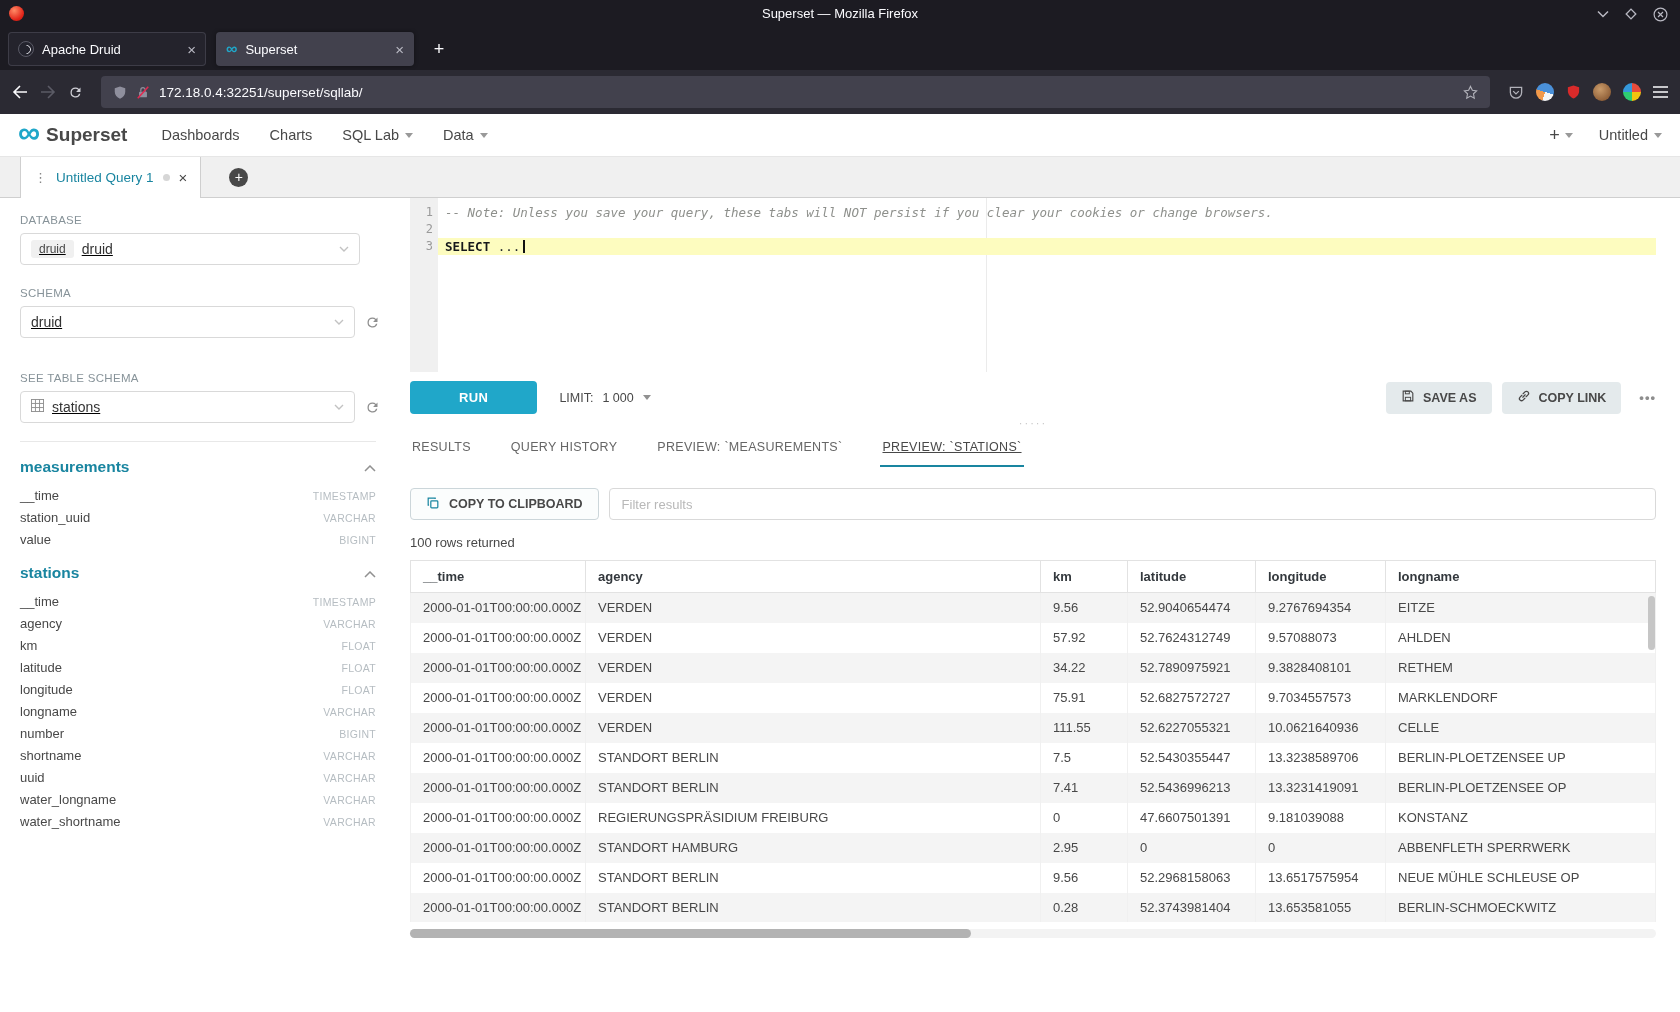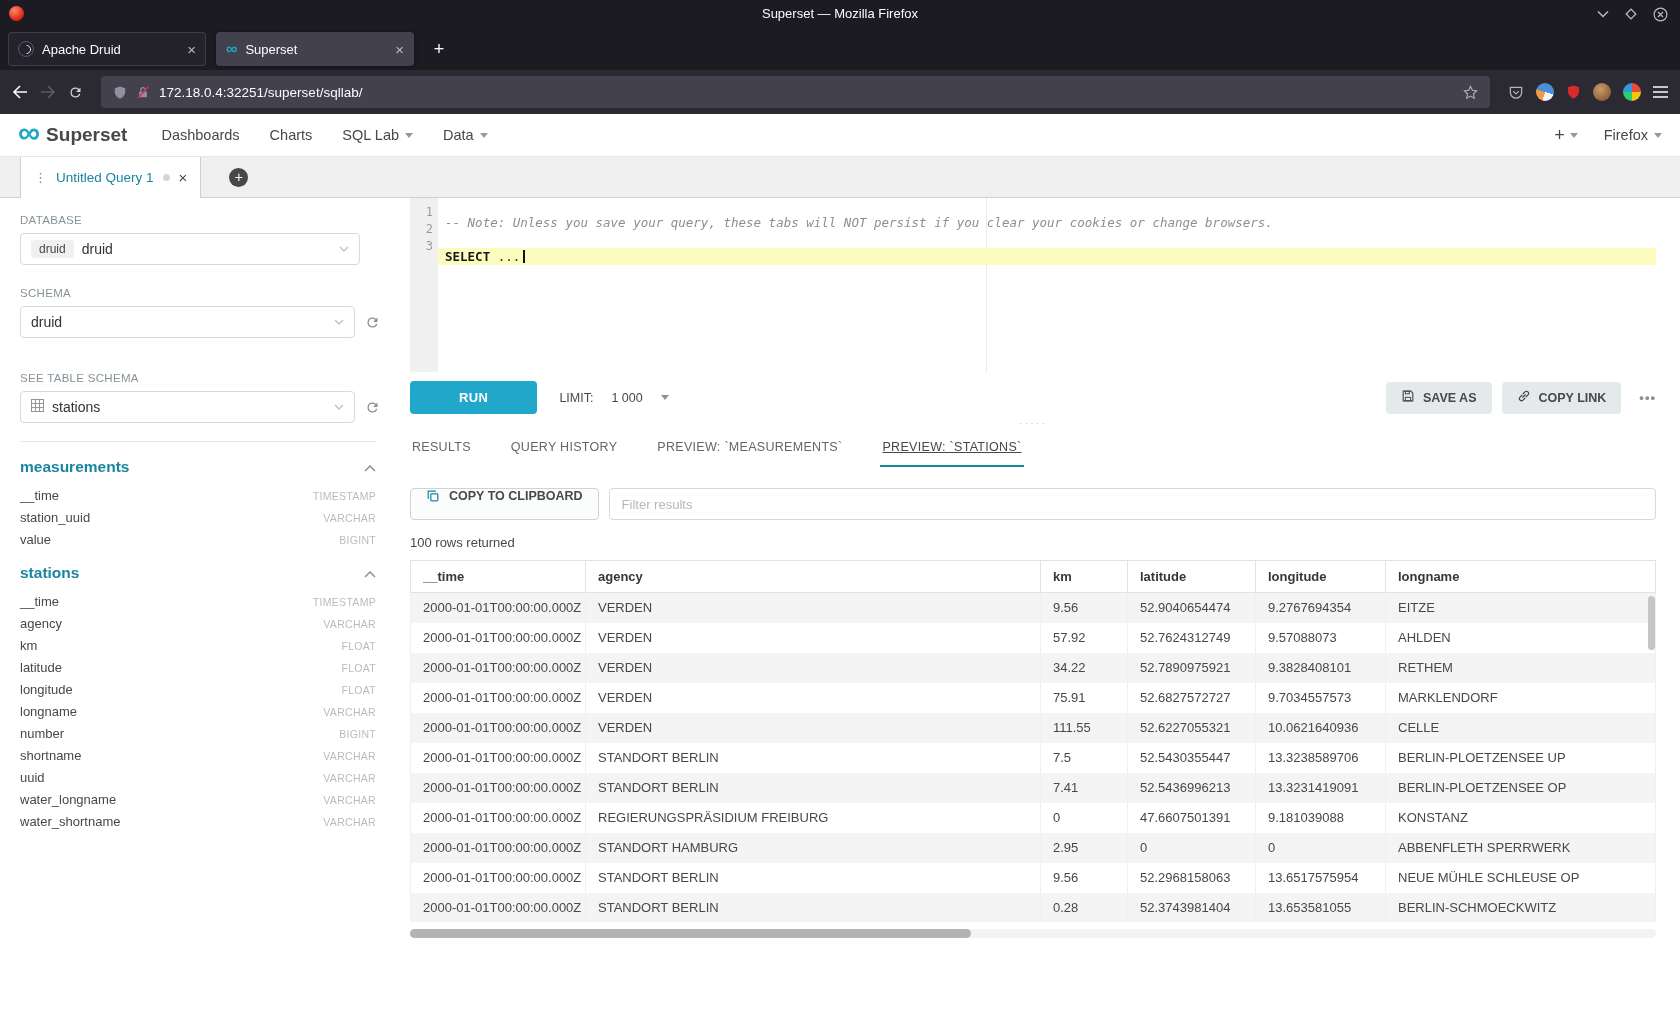--- a/index.html
+++ b/index.html
@@ -67,21 +67,21 @@
   .qtab-close { color:#484848; font-size:15px; }
   .add-qtab { width:19px; height:19px; border-radius:50%; background:#484848; color:#fff;
               display:flex; align-items:center; justify-content:center; font-size:14px;
               align-self:center; margin-left:28px; line-height:1; }
 
   
   .content { flex:1; display:flex; min-height:0;border-radius:16px; }
 
   .sidebar { width:400px; flex-shrink:0; padding:16px 20px 0; overflow:hidden; }
   .side-label { font-size:11.5px; color:#879399; letter-spacing:.3px; margin-bottom:7px; }
-  .select-row { display:flex; align-items:center; gap:10px; }
+  .select-row { display:flex; align-items:center; gap:10px;text-decoration:underline; }
   .mb22 { margin-bottom:22px; } .mb34 { margin-bottom:34px; } .mb18 { margin-bottom:18px; }
   .select { height:32px; border:1px solid #d9d9d9; border-radius:4px; display:flex;
             align-items:center; padding:0 10px; gap:8px; width:340px; background:#fff; }
   .badge { background:#f0f0f0; border-radius:3px; padding:2px 8px; font-size:12px; color:#484848; }
   .select-value { font-size:14px; color:#333; flex:1; white-space:nowrap; }
   .refresh { display:flex; align-items:center; }
   .divider { border-top:1px solid #e8e8e8; width:356px; margin:2px 0 16px; }
   .schema-section-header { display:flex; justify-content:space-between; align-items:center;
                            width:356px; margin-bottom:8px; }
   .schema-title { color:#1985a0; font-size:15.5px; font-weight:bold; }
@@ -90,51 +90,51 @@
   .col-name { font-size:13px; color:#484848; }
   .col-type { font-size:10.5px; color:#b6bdc2; letter-spacing:.3px; }
 
   .main { flex:1; min-width:0; display:flex; flex-direction:column; padding:0 24px 0 10px; }
 
   
   .editor { height:174px; display:flex; background:#fff; flex-shrink:0; }
   .gutter { width:28px; background:#f0f0f0; color:#9a9a9a; font-family:"DejaVu Sans Mono","Liberation Mono",monospace;
             font-size:12px; text-align:right; padding:6px 5px 0 0; line-height:17px; flex-shrink:0; }
   .code { flex:1; font-family:"DejaVu Sans Mono","Liberation Mono",monospace; font-size:12.5px;
-          line-height:17px; padding-top:16px; position:relative; color:#24292e; min-width:0; }
+          line-height:17px; padding-top:6px; position:relative; color:#24292e; min-width:0; }
   .print-margin { position:absolute; left:548px; top:0; bottom:0; width:1px; background:#ebebeb; }
   .code-line { height:17px; padding-left:7px; white-space:pre; position:relative; }
   .comment { color:#8e908c; font-style:italic; }
   .active-line { background:#fdfcbf; }
   .kw { font-weight:bold; color:#15181b; }
   .rest { white-space:pre; }
   .cursor { display:inline-block; width:2px; height:13px; background:#111; margin-left:3px; vertical-align:-2px; }
 
   
   .editor-toolbar { display:flex; align-items:center; margin-top:9px; flex-shrink:0; }
   .run-btn { background:#20a7c9; color:#fff; font-size:13px; font-weight:bold; border-radius:4px;
              height:33px; padding:0 49px; display:flex; align-items:center; letter-spacing:.4px; }
-  .limit { display:flex; align-items:center; gap:18px; font-size:12.5px; color:#484848; margin-left:22px; }
+  .limit { display:flex; align-items:center; gap:9px; font-size:12.5px; color:#484848; margin-left:22px; }
   .toolbar-right { margin-left:auto; display:flex; align-items:center; gap:10px; }
   .sec-btn { background:#e4eaec; border-radius:4px; height:32px; padding:0 15px; display:flex;
              align-items:center; gap:8px; font-size:12.5px; font-weight:bold; color:#484848; }
   .more { color:#8e8e8e; font-weight:bold; font-size:13px; letter-spacing:1px; margin-left:8px; }
 
   .resize-handle { height:18px; display:flex; align-items:center; justify-content:center;
                    color:#c6c6c6; font-size:11px; letter-spacing:2px; flex-shrink:0; }
 
   
   .result-tabs { display:flex; gap:36px; flex-shrink:0; }
   .rtab { font-size:12.5px; color:#666; padding:8px 2px 11px; letter-spacing:.3px; }
   .rtab.active { color:#484848; border-bottom:2px solid #1985a0;text-decoration:underline; }
 
   .south { flex:1; display:flex; flex-direction:column; min-height:0; padding-top:21px; }
   .filter-row { display:flex; gap:10px; flex-shrink:0; }
   .copy-btn { height:32px; border:1px solid #ccd6da; border-radius:4px; background:#fbfdfd;
-              color:#484848; font-size:12.5px; font-weight:bold; display:flex; align-items:flex-start;
+              color:#484848; font-size:12.5px; font-weight:bold; display:flex; align-items:center;
               gap:9px; padding:0 15px; flex-shrink:0; }
   .filter-input { flex:1; height:32px; border:1px solid #d9d9d9; border-radius:4px;
                   padding:0 12px; font-size:13px; color:#333; outline:none;
                   font-family:"Liberation Sans","DejaVu Sans",sans-serif; }
   .filter-input::placeholder { color:#b8b8b8; }
   .rows-returned { font-size:13px; color:#484848; margin:15px 0 10px; flex-shrink:0; }
 
   .table-wrap { position:relative; height:362px; overflow:hidden; flex-shrink:0; }
   table { border-collapse:collapse; width:100%; table-layout:fixed; }
   th { height:32px; text-align:left; font-size:13px; color:#33383d; font-weight:bold;
@@ -278,21 +278,21 @@
           </span>
       </div>
       <div class="header-right">
         <span class="plus-group">
             <span>+</span>
             <svg width="8" height="5" viewBox="0 0 8 5">
               <path d="M0 0h8L4 5z" fill="#999"></path>
             </svg>
           </span>
         <span class="nav-item">
-            <span>Firefox</span>
+            <span>Untitled</span>
             <svg width="8" height="5" viewBox="0 0 8 5">
               <path d="M0 0h8L4 5z" fill="#999"></path>
             </svg>
           </span>
       </div>
     </div>
 
     <div class="query-strip">
       <div class="qtab">
         <span class="qtab-drag">⋮</span>

